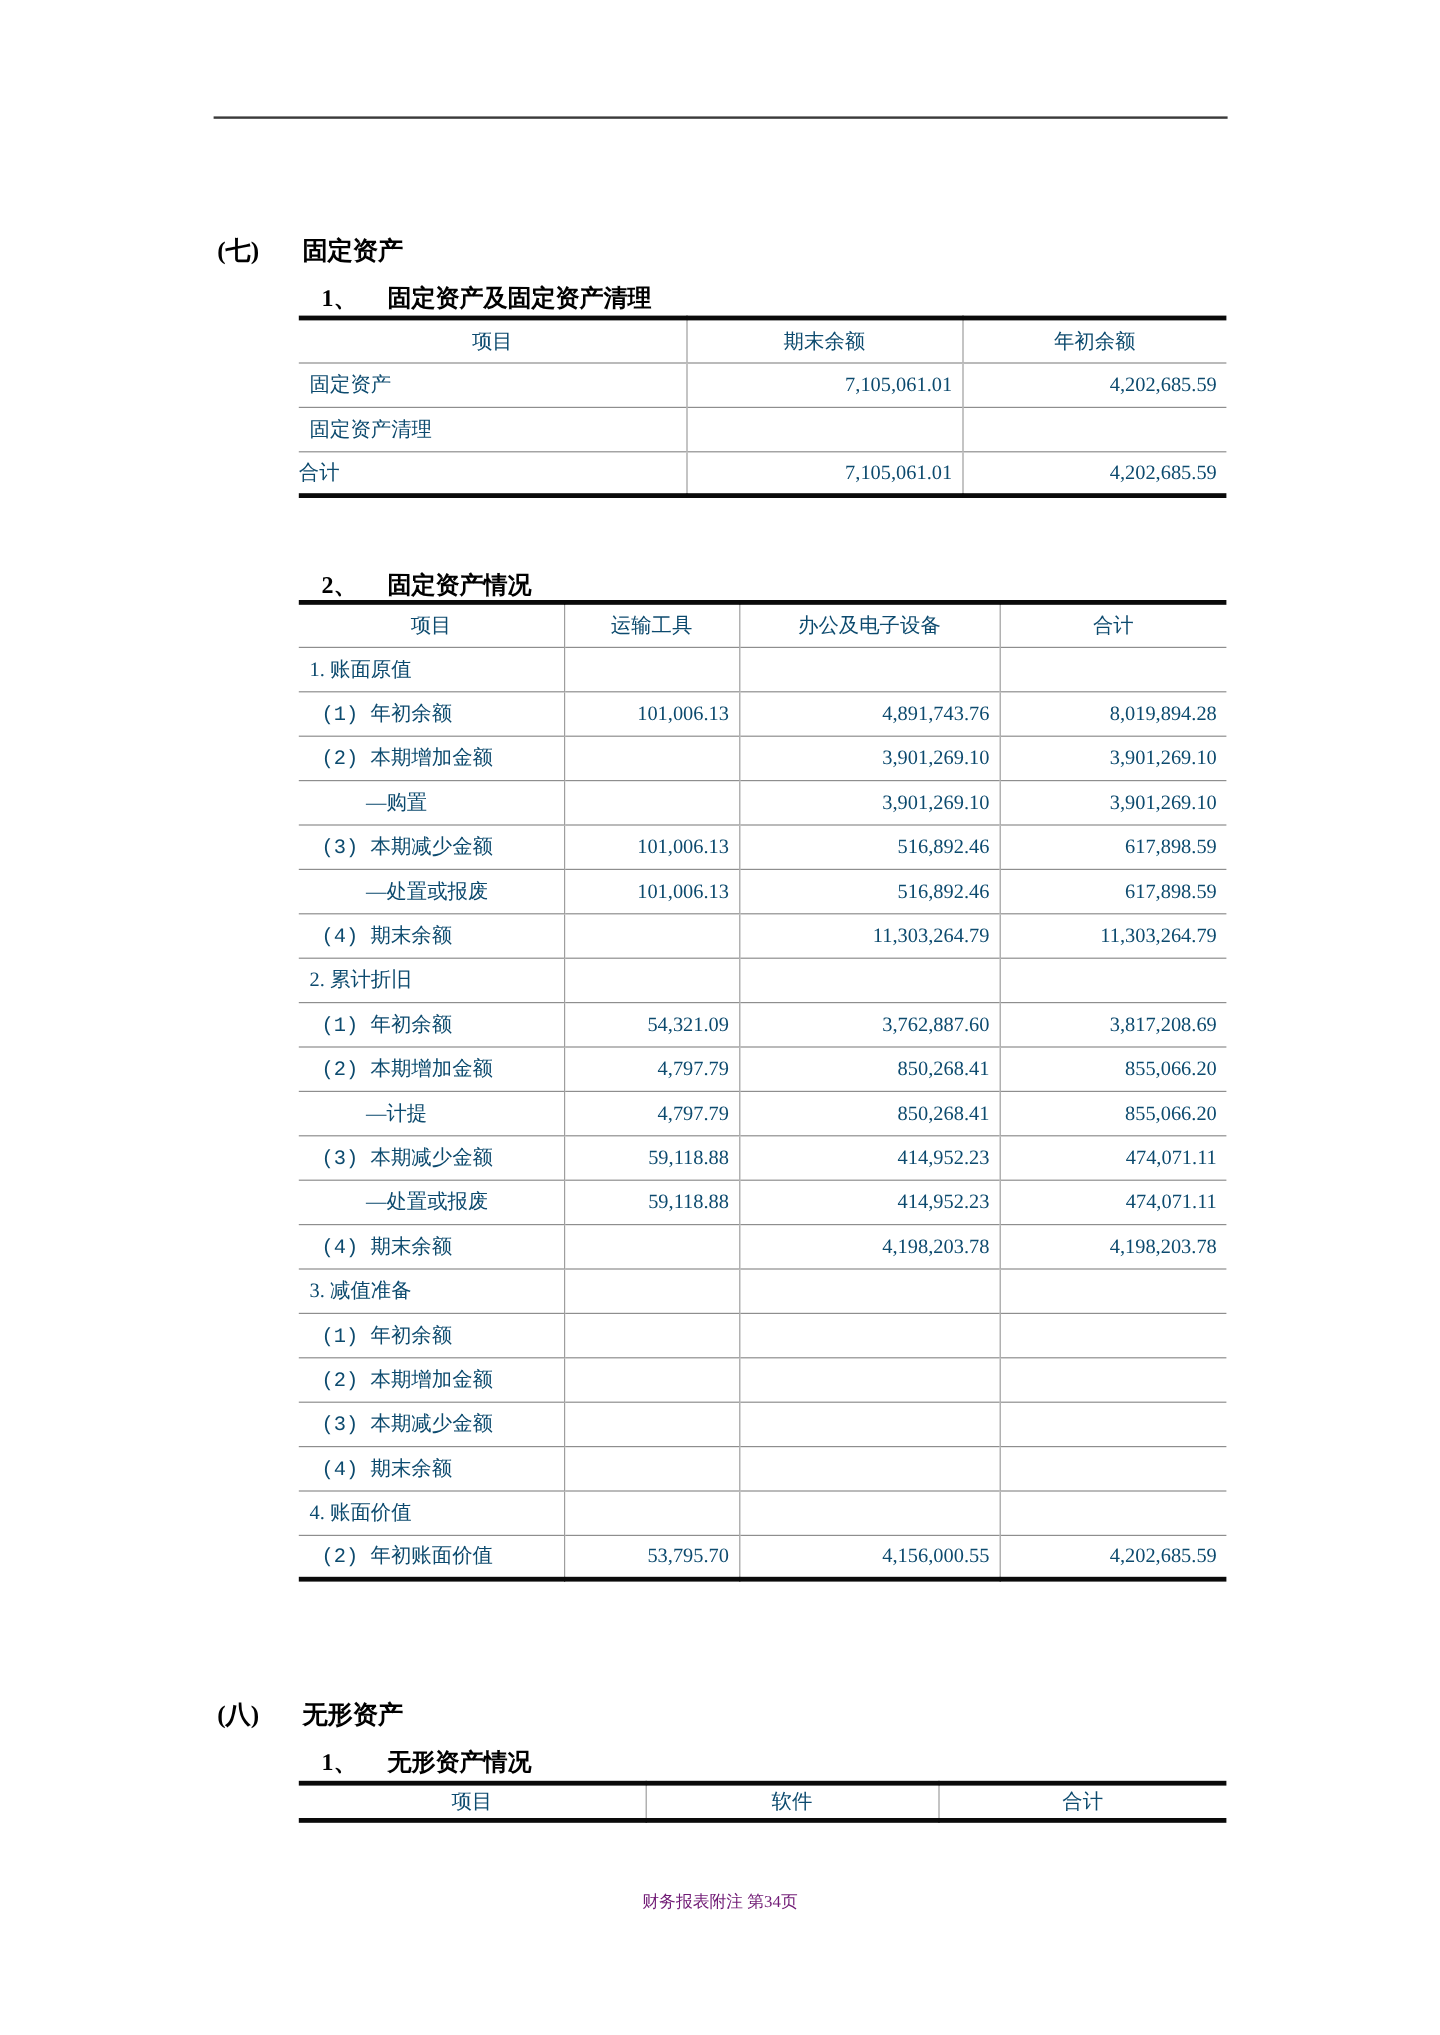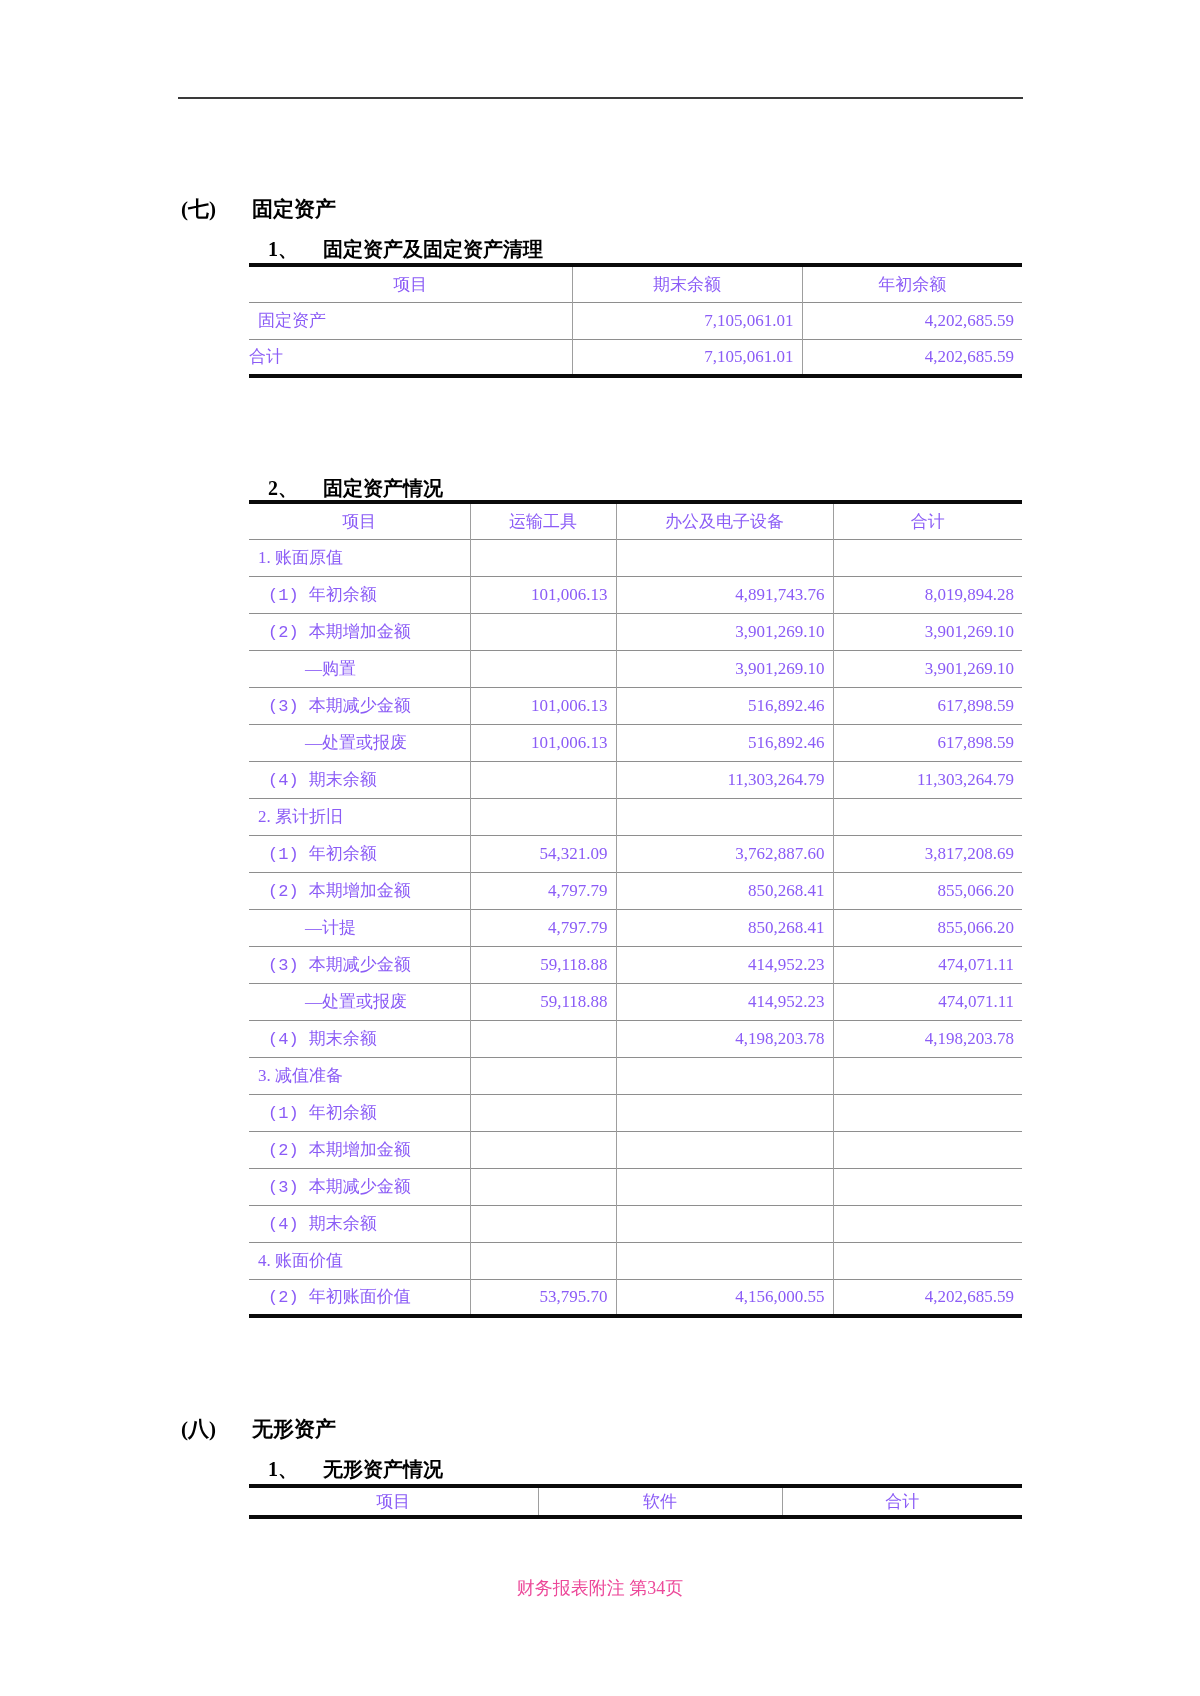--- a/index.html
+++ b/index.html
@@ -23,21 +23,21 @@
   .sec-heading .sec-label { width:71px; }
   .sub-heading {
     position:absolute; left:268px; display:flex;
     font-size:20px; font-weight:bold; color:#000; line-height:26px;
   }
   .sub-heading .sub-num { width:55px; }
 
   table.fin {
     position:absolute; left:249px; width:773px;
     border-collapse:collapse; table-layout:fixed;
-    font-size:17px; color:#8b5cf6;
+    font-size:17px; color:#0c4a6e;
     border-top:4px solid #0a0a0a;
     border-bottom:4px solid #0a0a0a;
     background:#fff;
   }
   table.fin tr { border-bottom:1px solid #8e8e8e; }
   table.fin th, table.fin td {
     font-weight:normal; white-space:nowrap; overflow:hidden;
     border-right:1px solid #9e9e9e;
   }
   table.fin th:last-child, table.fin td:last-child { border-right:none; }
@@ -48,21 +48,21 @@
   td.ind1 { padding-left:19px;font-family:Liberation Mono, monospace; }
   td.ind2 { padding-left:56px; }
   td.lbl.center { text-align:center; padding-left:0; }
 
   #table1 tr { height:37px; }
   #table2 tr { height:37px; }
   #table3 tr { height:31px; }
 
   .footer {
     position:absolute; top:1576px; left:0; width:100%;
-    text-align:center; font-size:18px; color:#ec4899;
+    text-align:center; font-size:14px; color:#701a75;
   }
 </style>
 </head>
 <body>
 
 <div class="page">
 
   <div class="top-rule"></div>
 
   <div class="sec-heading" style="top:196px;">
@@ -86,20 +86,25 @@
           <th>项目</th>
           <th>期末余额</th>
           <th>年初余额</th>
         </tr>
       </thead>
     <tbody>
         <tr>
           <td class="lbl ind0">固定资产</td>
           <td class="num">7,105,061.01</td>
           <td class="num">4,202,685.59</td>
+        </tr>
+        <tr>
+          <td class="lbl ind0">固定资产清理</td>
+          <td class="num"></td>
+          <td class="num"></td>
         </tr>
         <tr>
           <td class="lbl ind0 center">合计</td>
           <td class="num">7,105,061.01</td>
           <td class="num">4,202,685.59</td>
         </tr>
       </tbody>
   </table>
 
   <div class="sub-heading" style="top:475px;">

